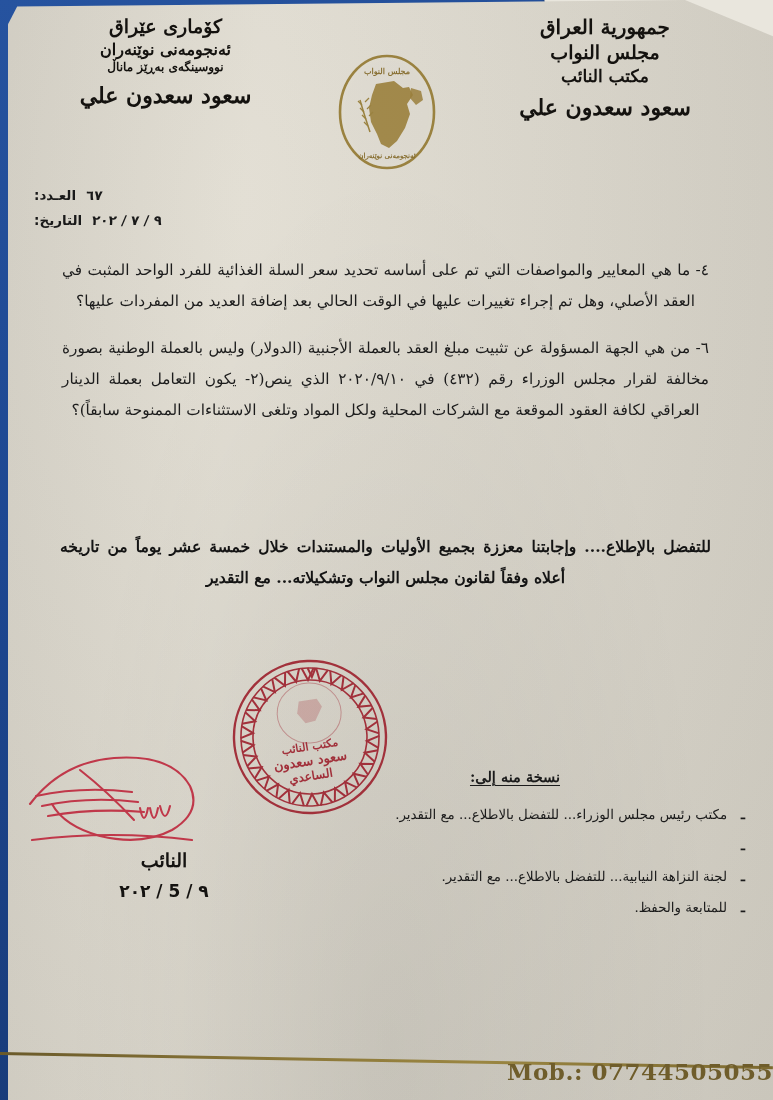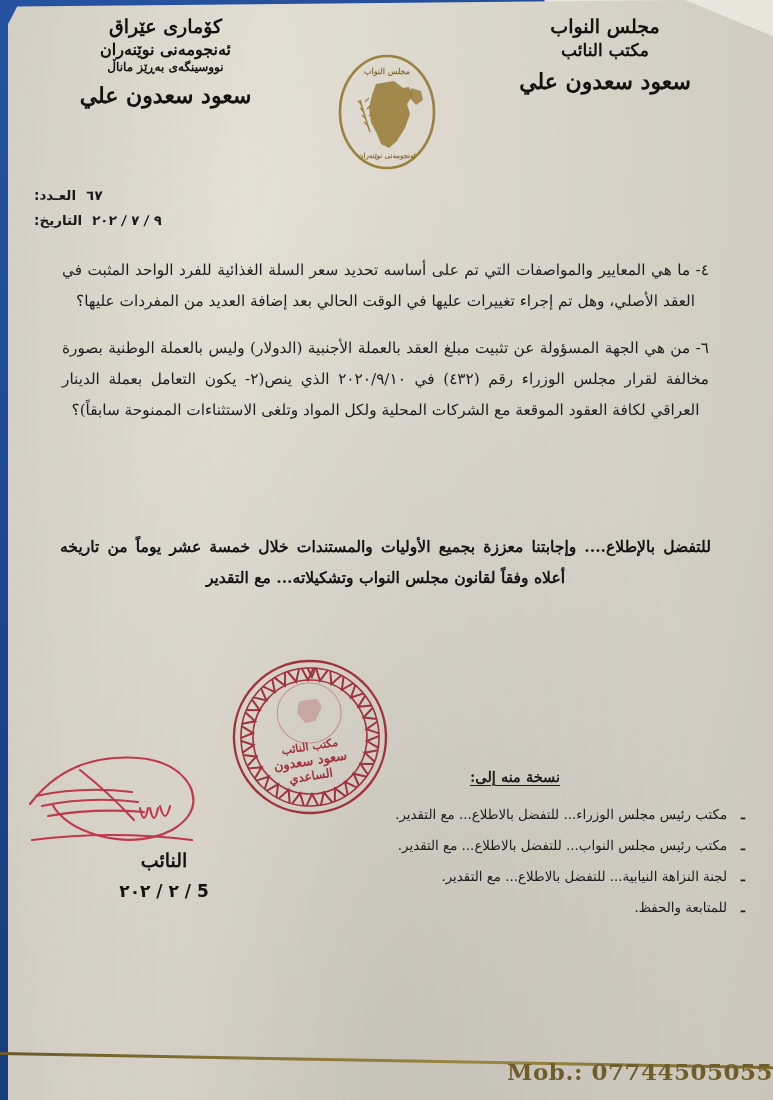--- a/index.html
+++ b/index.html
@@ -293,20 +293,21 @@
   <div class="desk"></div>
   <div class="sheet-behind"></div>
 
   <div class="paper"></div>
 
   <div class="content">
 
     <div class="letterhead">
 
       <div class="lh-block lh-ar">
+        <span class="lh-line lh-l1">جمهورية العراق</span>
         <span class="lh-line lh-l2">مجلس النواب</span>
         <span class="lh-line lh-l3">مكتب النائب</span>
         <span class="lh-line lh-name">سعود سعدون علي</span>
       </div>
 
       <div class="lh-block lh-ku">
         <span class="lh-line lh-l1">كۆماری عێراق</span>
         <span class="lh-line lh-l2">ئەنجومەنی نوێنەران</span>
         <span class="lh-line lh-l3">نووسینگەی بەڕێز ماناڵ</span>
         <span class="lh-line lh-name">سعود سعدون علي</span>
@@ -430,33 +431,32 @@
           <path d="M118 56 Q122 76 126 56"></path>
           <path d="M128 56 Q132 76 136 56"></path>
           <path d="M138 54 Q143 74 148 54"></path>
           <path d="M10 88 Q90 78 170 88"></path>
         </g>
       </svg>
     </div>
 
     <div class="sigblock">
       <div class="sig-title">النائب</div>
-      <div class="sig-date">5 / ٢ / ٢٠٢</div>
+      <div class="sig-date">٩ / 5 / ٢٠٢</div>
     </div>
 
     <div class="cc">
       <div class="cc-title">نسخة منه إلى:</div>
       <ul class="cc-list">
         <li class="cc-item">
           <span class="cc-dash">ـ</span>
           <span class="cc-text">مكتب رئيس مجلس الوزراء... للتفضل بالاطلاع... مع التقدير.</span>
         </li>
         <li class="cc-item">
           <span class="cc-dash">ـ</span>
-          <span class="cc-text">مكتب رئيس مجلس النواب... للتفضل بالاطلاع... مع التقدير.</span>
         </li>
         <li class="cc-item">
           <span class="cc-dash">ـ</span>
           <span class="cc-text">لجنة النزاهة النيابية... للتفضل بالاطلاع... مع التقدير.</span>
         </li>
         <li class="cc-item">
           <span class="cc-dash">ـ</span>
           <span class="cc-text">للمتابعة والحفظ.</span>
         </li>
       </ul>

